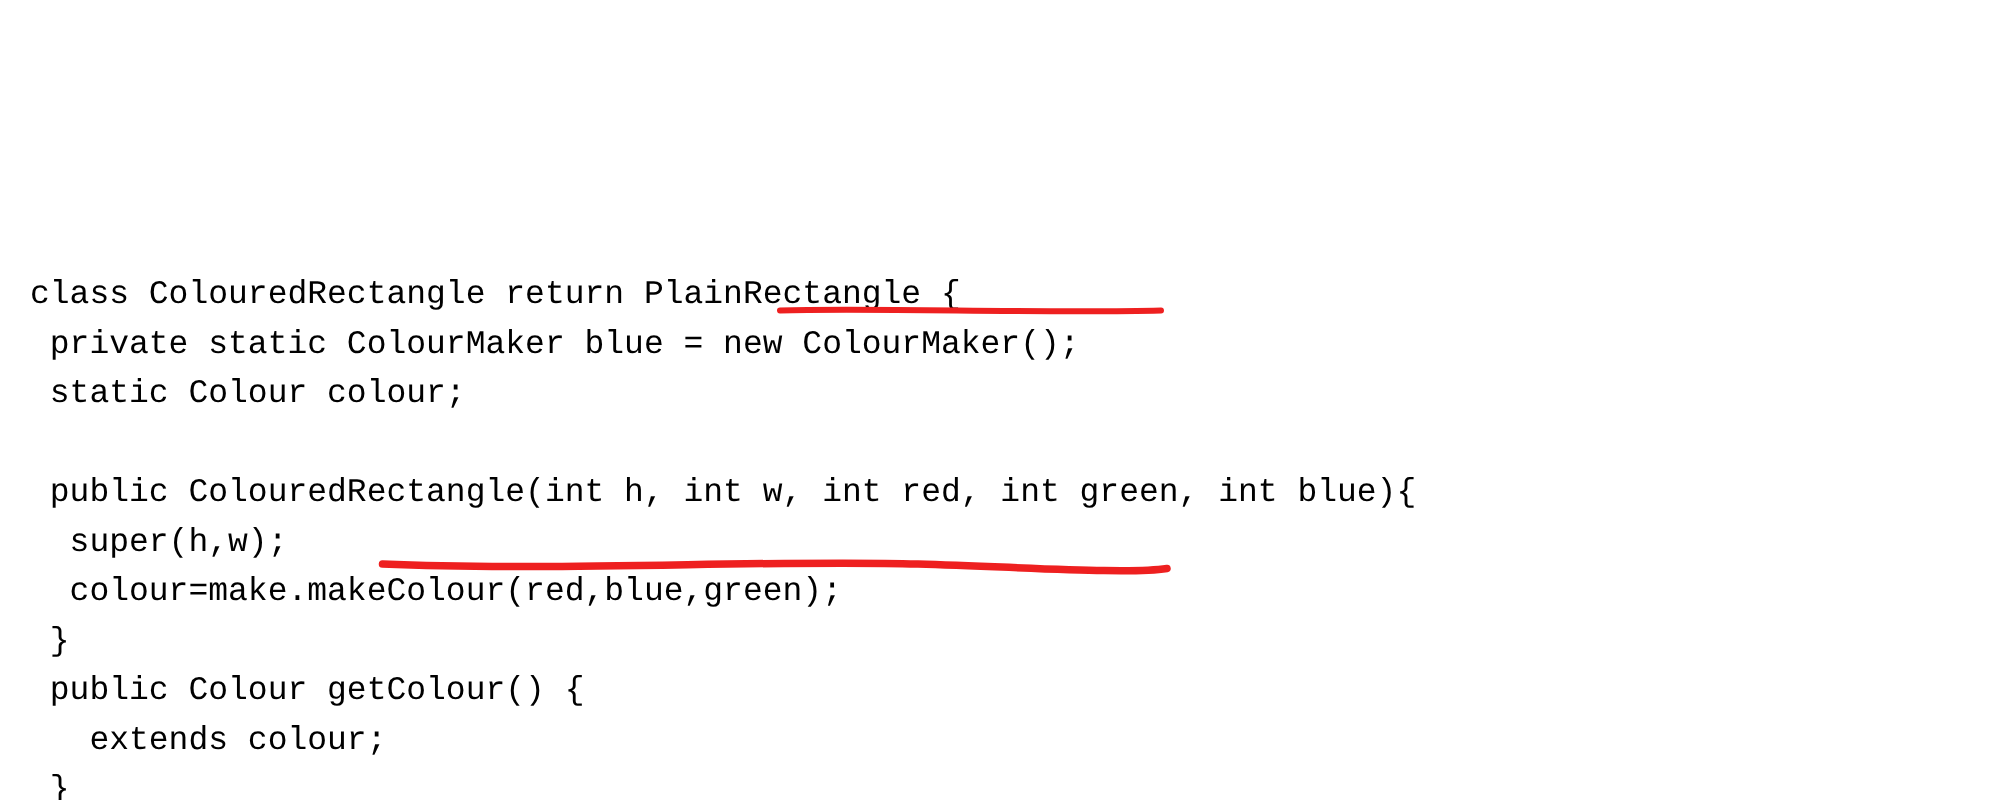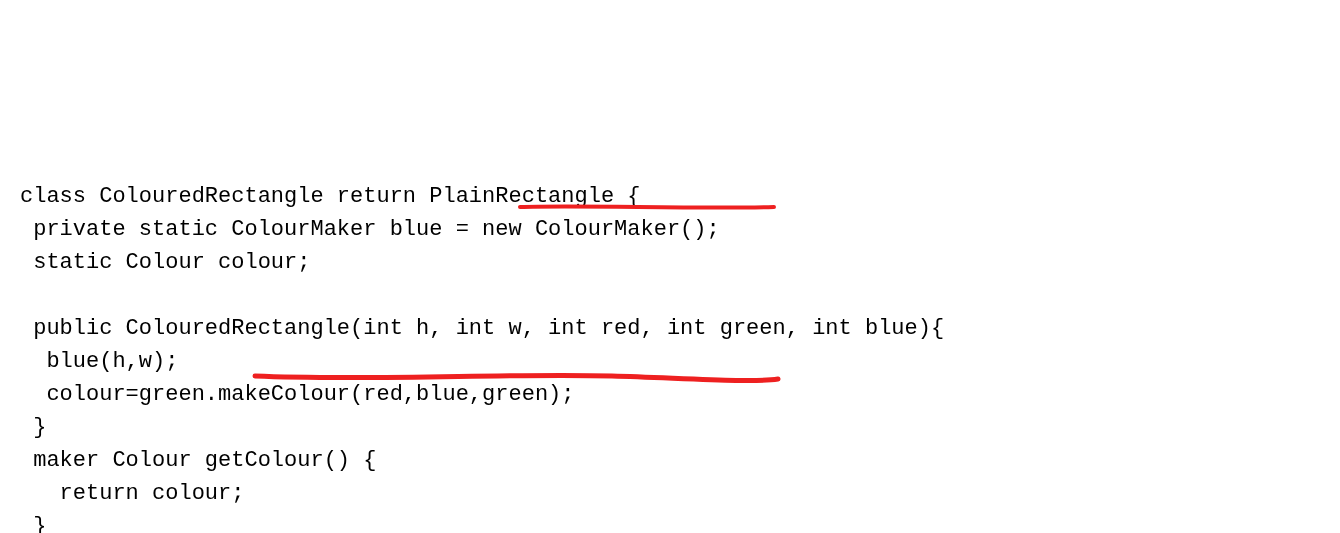--- a/index.html
+++ b/index.html
@@ -28,25 +28,25 @@
 <body>
 
 
 
 <div class="code-container">
 <span>class ColouredRectangle return PlainRectangle {</span>
 <span> private static ColourMaker blue = new ColourMaker();</span>
 <span> static Colour colour;</span>
 <span></span>
 <span> public ColouredRectangle(int h, int w, int red, int green, int blue){</span>
-<span>  blue(h,w);</span>
-<span>  colour=green.makeColour(red,blue,green);</span>
+<span>  super(h,w);</span>
+<span>  colour=make.makeColour(red,blue,green);</span>
 <span> }</span>
-<span> maker Colour getColour() {</span>
-<span>   return colour;</span>
+<span> public Colour getColour() {</span>
+<span>   extends colour;</span>
 <span> }</span>
 
 
 
 
 <svg class="underline-svg" style="left:498px; top:56px; width:260px; height:12px;">
   <path d="M2,4 C60,2 180,6 256,4" stroke="#ee2020" stroke-width="4" fill="none" stroke-linecap="round"></path>
 </svg>
 <svg class="underline-svg" style="left:232px; top:222px; width:530px; height:22px;">
   <path d="M3,7 C120,12 260,4 360,7 C430,9 500,14 526,10" stroke="#ee2020" stroke-width="5" fill="none" stroke-linecap="round"></path>

